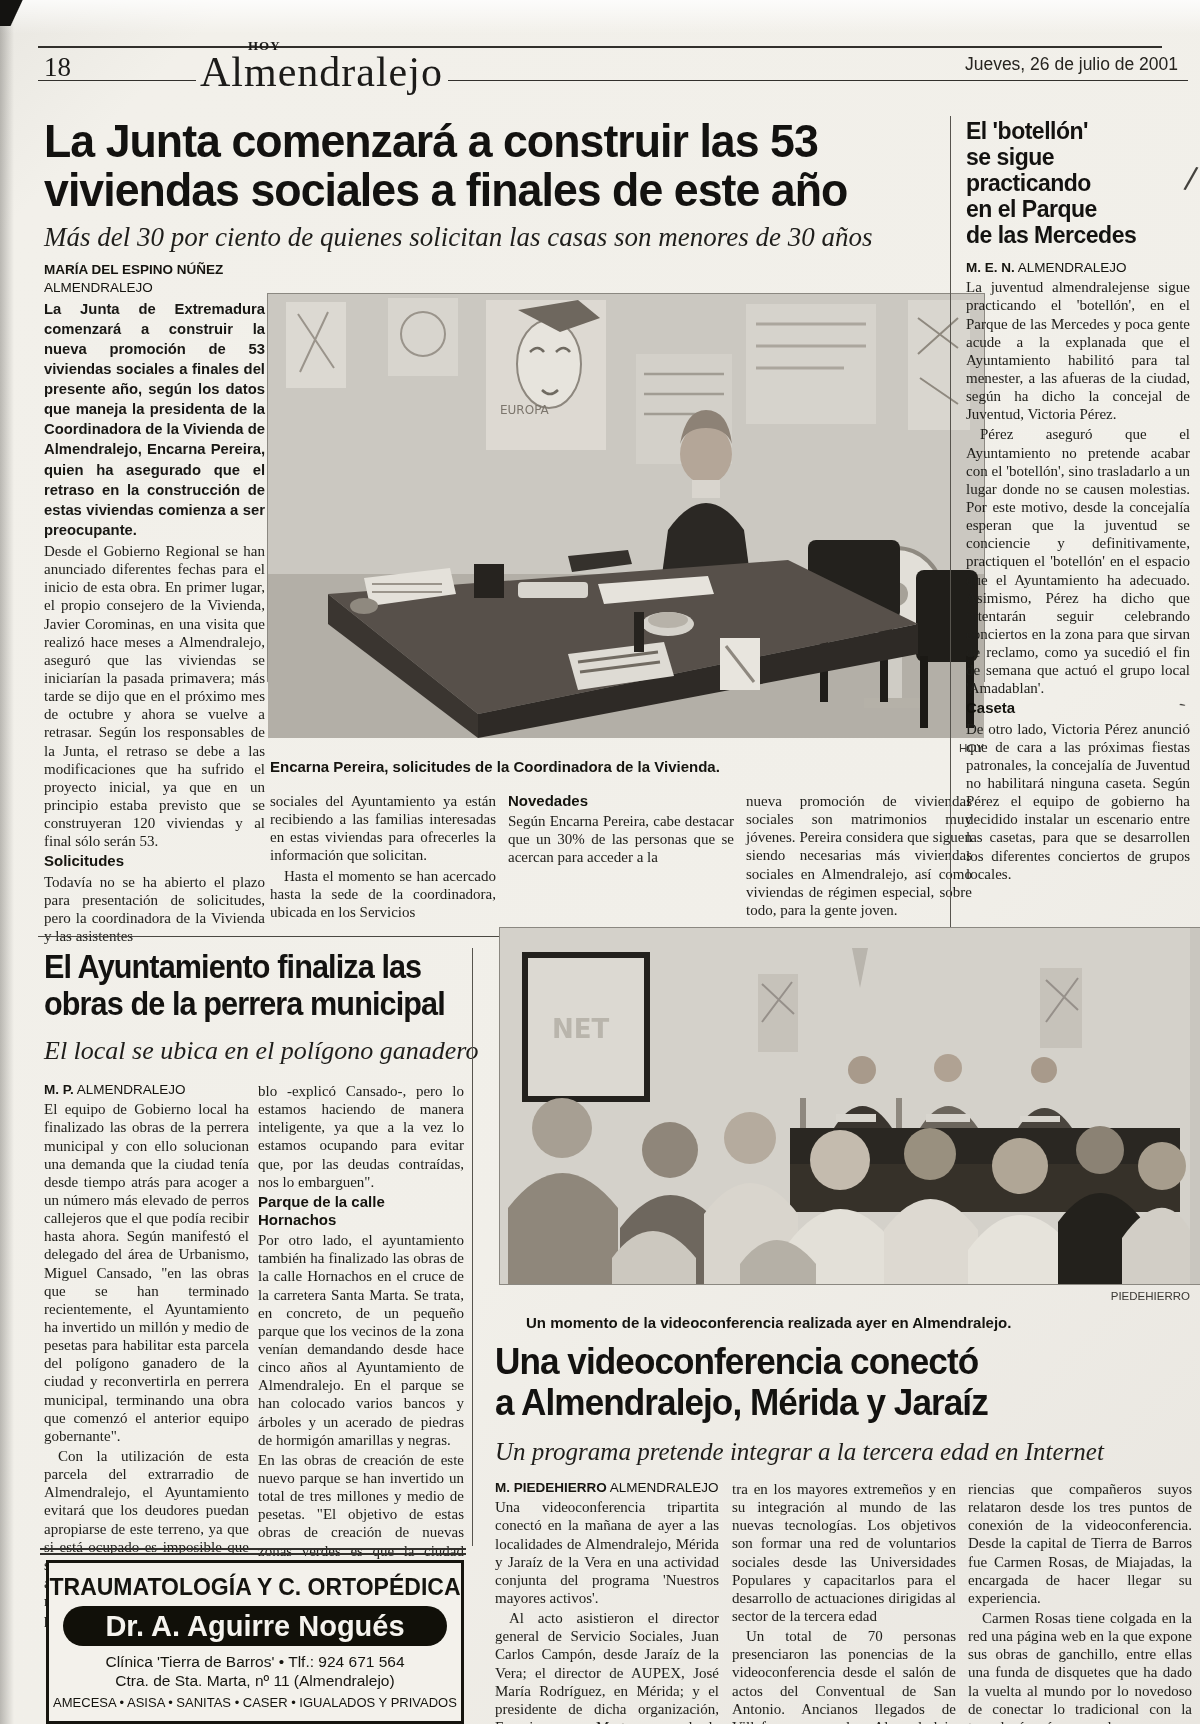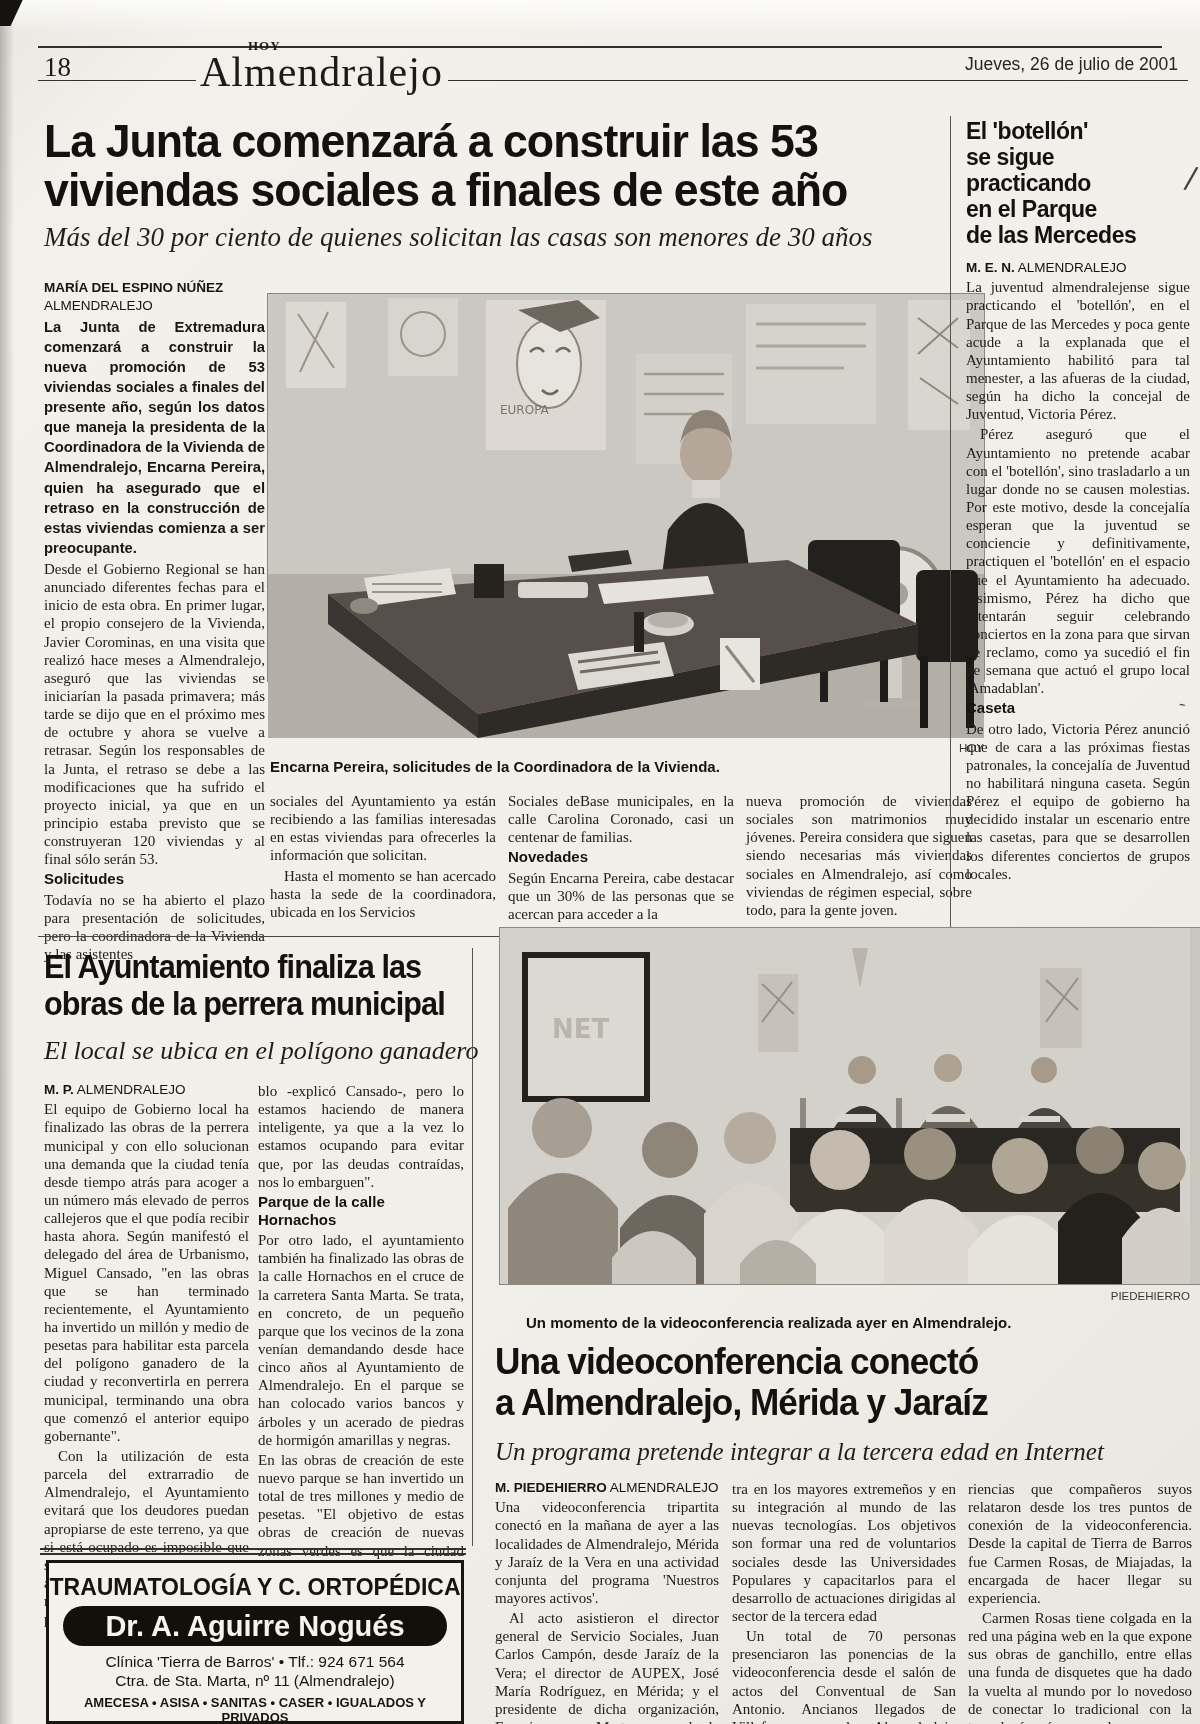--- a/index.html
+++ b/index.html
@@ -50,21 +50,21 @@
   .photo{position:absolute;background:#c9c6bf;box-shadow:0 0 0 1px #8b8881;}
   .photo svg{display:block;}
 
   .adbox{position:absolute;left:46px;top:1560px;width:412px;height:158px;
     border:3px solid #16150f;background:#f3f1eb;text-align:center;
     font-family:"Liberation Sans",sans-serif;color:#15140f;}
   .ad-line1{font-weight:bold;font-size:23px;margin-top:11px;letter-spacing:0px;}
   .ad-pill{margin:5px auto 7px auto;width:384px;height:40px;background:#111009;border-radius:22px;
     color:#f5f3ee;font-weight:bold;font-size:29px;line-height:40px;letter-spacing:0px;}
   .ad-line3,.ad-line4{font-size:15.5px;margin:1px 0;}
-  .ad-line5{font-weight:bold;font-size:13px;margin-top:5px;}
+  .ad-line5{font-weight:normal;font-size:13px;margin-top:5px;}
 </style>
 </head>
 <body>
 
 <div class="page">
   <div class="top-shadow"></div>
   <div class="edge-shadow"></div>
   <div class="corner-artifact"></div>
   <div class="mark" style="right:4px;top:160px;font-size:30px;transform:rotate(12deg);">/</div>
   <div class="mark" style="right:6px;top:698px;font-size:22px;transform:rotate(-40deg);">`</div>
@@ -74,21 +74,21 @@
   <div class="masthead-small">HOY</div>
   <div class="section-name">Almendralejo</div>
   <div class="issue-date">Jueves, 26 de julio de 2001</div>
   <div class="rule" style="left:38px;top:80px;width:158px;height:1px;"></div>
   <div class="rule" style="left:448px;top:80px;width:740px;height:1px;"></div>
 
   <h1 class="hl h-main">La Junta comenzará a construir las 53
 viviendas sociales a finales de este año</h1>
   <p class="sub-italic sub-main">Más del 30 por ciento de quienes solicitan las casas son menores de 30 años</p>
 
-  <div class="col" style="left:44px;top:262px;width:221px;margin-top:18px;">
+  <div class="col" style="left:44px;top:262px;width:221px;">
     <p class="byline"><b>MARÍA DEL ESPINO NÚÑEZ</b></p>
     <p class="byline">ALMENDRALEJO</p>
     <p class="lead-bold">La Junta de Extremadura comenzará a construir la nueva promoción de 53 viviendas sociales a finales del presente año, según los datos que maneja la presidenta de la Coordinadora de la Vivienda de Almendralejo, Encarna Pereira, quien ha asegurado que el retraso en la construcción de estas viviendas comienza a ser preocupante.</p>
     <p>Desde el Gobierno Regional se han anunciado diferentes fechas para el inicio de esta obra. En primer lugar, el propio consejero de la Vivienda, Javier Corominas, en una visita que realizó hace meses a Almendralejo, aseguró que las viviendas se iniciarían la pasada primavera; más tarde se dijo que en el próximo mes de octubre y ahora se vuelve a retrasar. Según los responsables de la Junta, el retraso se debe a las modificaciones que ha sufrido el proyecto inicial, ya que en un principio estaba previsto que se construyeran 120 viviendas y al final sólo serán 53.</p>
     <p class="kicker">Solicitudes</p>
     <p>Todavía no se ha abierto el plazo para presentación de solicitudes, pero la coordinadora de la Vivienda y las asistentes</p>
   </div>
 
   <div class="photo" style="left:268px;top:294px;width:716px;height:387px;">
     <svg width="716" height="444" viewBox="0 0 716 444">
@@ -151,21 +151,20 @@
     </svg>
   </div>
   <div class="credit" style="position:absolute;left:900px;top:742px;width:84px;text-align:right;">HOY</div>
   <div class="caption" style="position:absolute;left:270px;top:758px;width:700px;">Encarna Pereira, solicitudes de la Coordinadora de la Vivienda.</div>
 
   <div class="col" style="left:270px;top:792px;width:226px;height:138px;">
     <p>sociales del Ayuntamiento ya están recibiendo a las familias interesadas en estas viviendas para ofrecerles la información que solicitan.</p>
     <p class="ind">Hasta el momento se han acercado hasta la sede de la coordinadora, ubicada en los Servicios</p>
   </div>
   <div class="col" style="left:508px;top:792px;width:226px;height:138px;">
-    <p>Sociales deBase municipales, en la calle Carolina Coronado, casi un centenar de familias.</p>
     <p class="kicker">Novedades</p>
     <p>Según Encarna Pereira, cabe destacar que un 30% de las personas que se acercan para acceder a la</p>
   </div>
   <div class="col" style="left:746px;top:792px;width:226px;height:138px;">
     <p>nueva promoción de viviendas sociales son matrimonios muy jóvenes. Pereira considera que siguen siendo necesarias más viviendas sociales en Almendralejo, así como viviendas de régimen especial, sobre todo, para la gente joven.</p>
   </div>
 
   <div class="rule" style="left:950px;top:116px;width:1px;height:816px;background:#57544e;"></div>
   <div class="col" style="left:966px;top:118px;width:224px;">
     <h2 class="hl" style="font-size:23px;line-height:1.13;margin:0 0 12px 0;letter-spacing:-0.5px;">El 'botellón'

